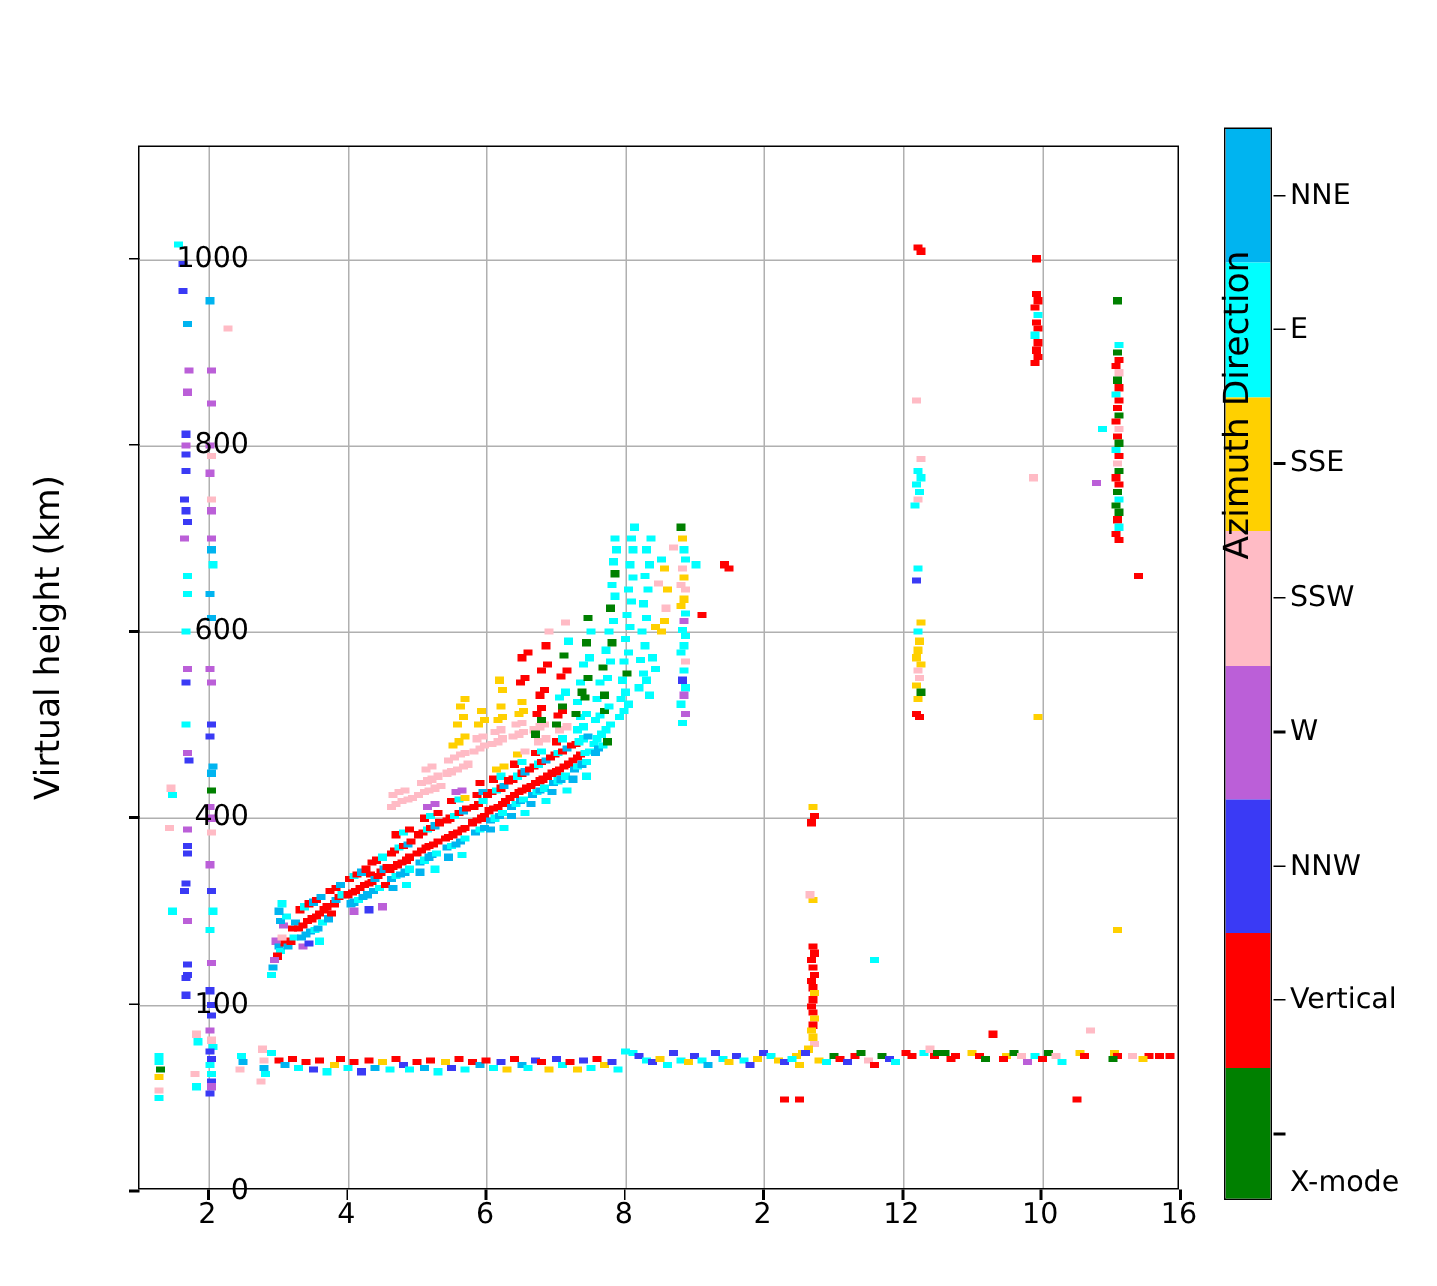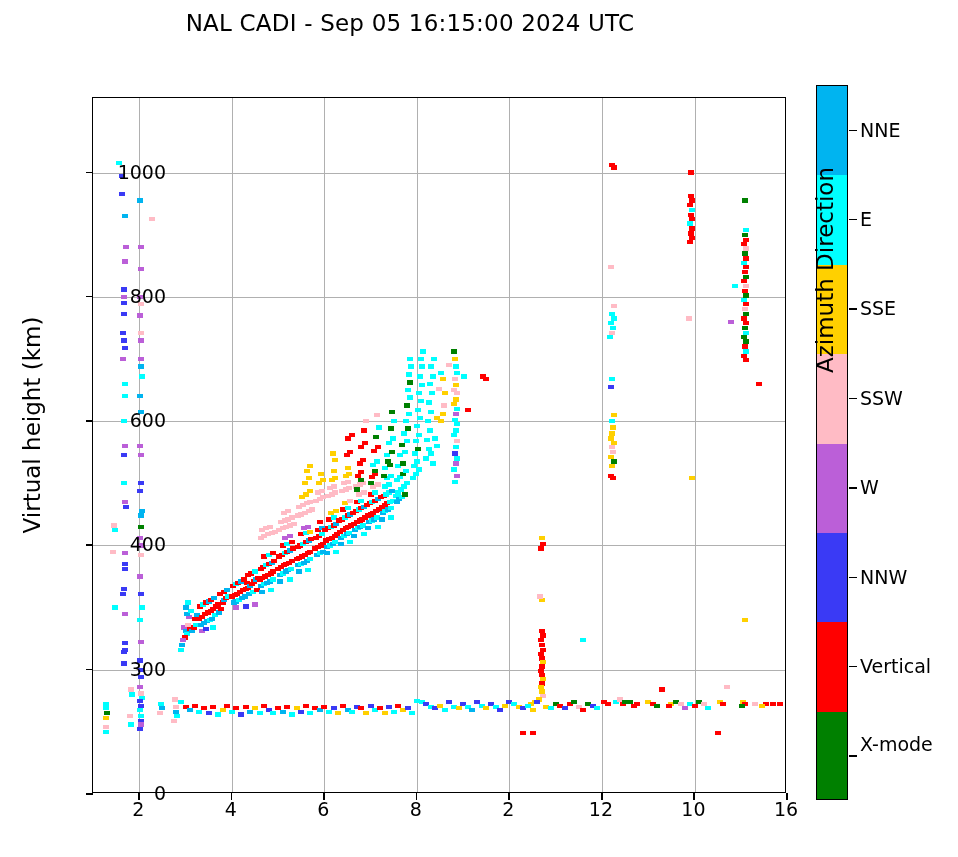--- a/index.html
+++ b/index.html
@@ -40,21 +40,20 @@
   .cblabel{position:absolute;left:860px;font-size:19px;transform:translateY(-11px);
            white-space:nowrap;}
   #cbtitle{position:absolute;left:812px;top:420px;width:300px;text-align:center;
            font-size:23px;transform:rotate(-90deg);transform-origin:left top;}
 </style>
 </head>
 <body>
 
 <div id="root">
 
-  <div id="title">NAL CADI - Sep 05 16:15:00 2024 UTC</div>
 
   <div id="plot">
     <div id="canvas">
         <div class="gl glh" style="top: 571.7px;"></div>
         <div class="gl glh" style="top: 447.4px;"></div>
         <div class="gl glh" style="top: 323.1px;"></div>
         <div class="gl glh" style="top: 198.9px;"></div>
         <div class="gl glh" style="top: 74.6px;"></div>
         <div class="gl glv" style="left: 46.3px;"></div>
         <div class="gl glv" style="left: 138.8px;"></div>
@@ -851,21 +850,21 @@
         <div class="pt" style="left: 598.5px; top: 605.6px; width: 6px; height: 4.4px; background: rgb(255, 0, 0);"></div>
         <div class="pt" style="left: 603.1px; top: 601.9px; width: 6px; height: 4.4px; background: rgb(0, 128, 0);"></div>
         <div class="pt" style="left: 607.7px; top: 603.7px; width: 6px; height: 4.4px; background: rgb(255, 187, 197);"></div>
         <div class="pt" style="left: 612.3px; top: 608.1px; width: 6px; height: 4.4px; background: rgb(0, 255, 255);"></div>
       </div>
   </div>
 
   <div id="axes-deco">
       <div class="ytick" style="top: 793px;">0</div>
       <div class="ytickmark" style="top: 793px;"></div>
-      <div class="ytick" style="top: 668.714px;">300</div>
+      <div class="ytick" style="top: 668.714px;">100</div>
       <div class="ytickmark" style="top: 668.714px;"></div>
       <div class="ytick" style="top: 544.429px;">400</div>
       <div class="ytickmark" style="top: 544.429px;"></div>
       <div class="ytick" style="top: 420.143px;">600</div>
       <div class="ytickmark" style="top: 420.143px;"></div>
       <div class="ytick" style="top: 295.857px;">800</div>
       <div class="ytickmark" style="top: 295.857px;"></div>
       <div class="ytick" style="top: 171.571px;">1000</div>
       <div class="ytickmark" style="top: 171.571px;"></div>
       <div class="xtick" style="left: 138.267px;">2</div>
@@ -907,17 +906,17 @@
       <div class="cblabel" style="top: 308.438px;">SSE</div>
       <div class="cbmark" style="top: 397.812px;"></div>
       <div class="cblabel" style="top: 397.812px;">SSW</div>
       <div class="cbmark" style="top: 487.188px;"></div>
       <div class="cblabel" style="top: 487.188px;">W</div>
       <div class="cbmark" style="top: 576.562px;"></div>
       <div class="cblabel" style="top: 576.562px;">NNW</div>
       <div class="cbmark" style="top: 665.938px;"></div>
       <div class="cblabel" style="top: 665.938px;">Vertical</div>
       <div class="cbmark" style="top: 755.312px;"></div>
-      <div class="cblabel" style="top: 744px;">X-mode</div>
+      <div class="cblabel" style="top: 788px;">X-mode</div>
     </div>
   <div id="cbtitle">Azimuth Direction</div>
 
 </div>
 
 </body></html>

